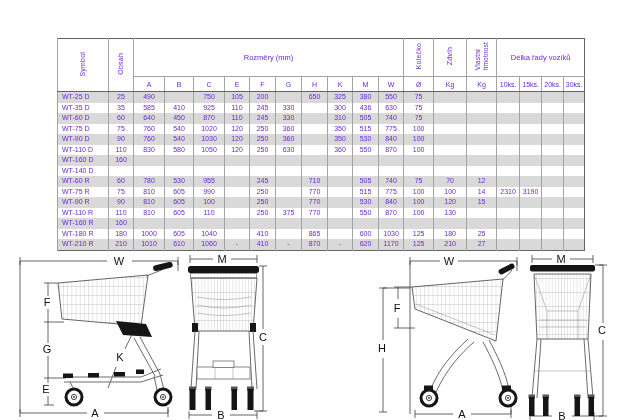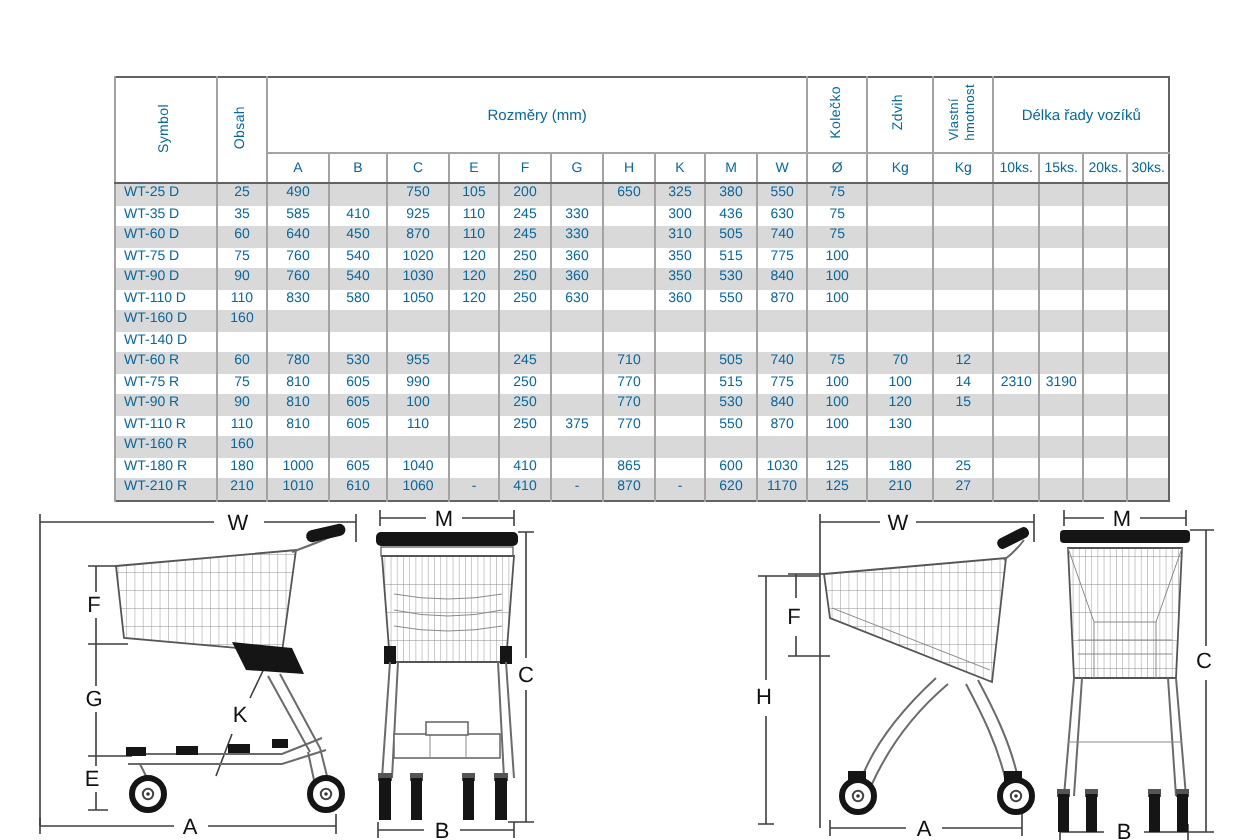--- a/index.html
+++ b/index.html
@@ -1,17 +1,17 @@
 <!DOCTYPE html>
 <html><head>
 <meta charset="utf-8">
 <style>
   html,body{margin:0;padding:0;background:#fff;}
   .screen{position:relative;width:630px;height:420px;background:#fff;overflow:hidden;
-          font-family:"Liberation Sans",sans-serif;color:#0369a1;}
+          font-family:"Liberation Sans",sans-serif;color:#6d28d9;}
   table.spec{position:absolute;left:57px;top:38px;width:527px;border-collapse:collapse;
              table-layout:fixed;border:1px solid #636363;}
   .spec th,.spec td{border-left:1px solid #a3a3a3;font-weight:normal;overflow:hidden;
                     white-space:nowrap;padding:0;}
   .spec th{font-size:7.5px;text-align:center;vertical-align:middle;background:#fff;}
   .spec thead tr.top th{height:37px;}
   .spec thead tr.subhead th{height:14px;font-size:7px;border-top:1px solid #a3a3a3;
                             border-bottom:1px solid #636363;}
   .spec thead th[rowspan]{border-bottom:1px solid #636363;}
   .vrt{display:inline-block;writing-mode:vertical-rl;transform:rotate(180deg);

